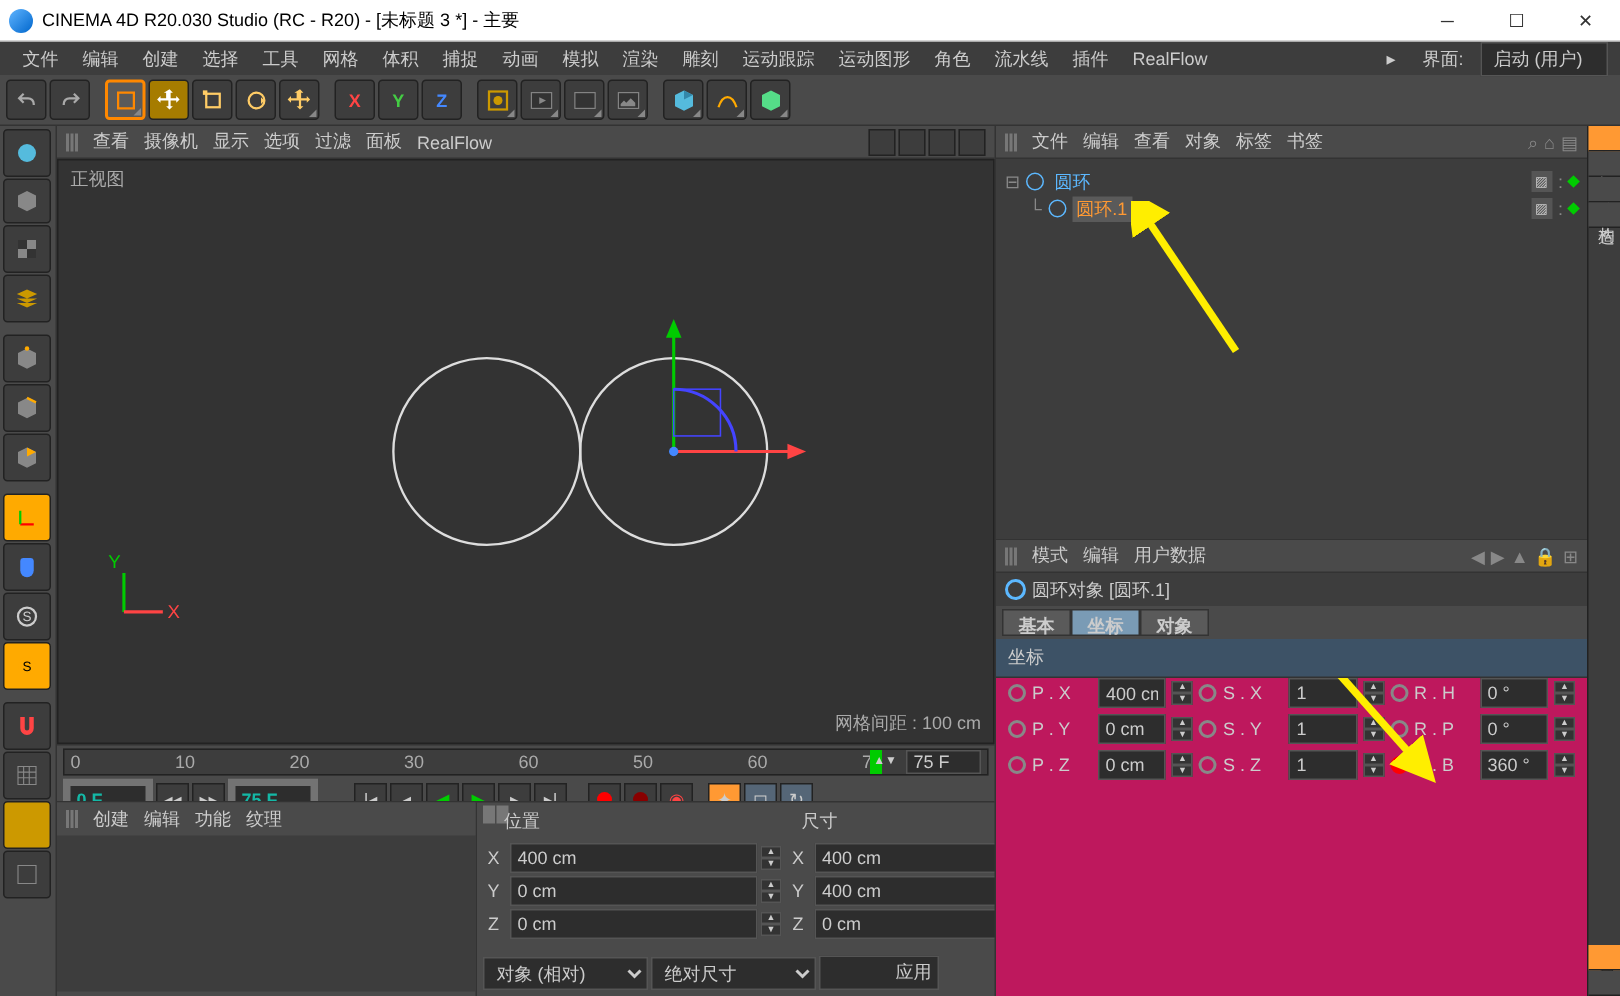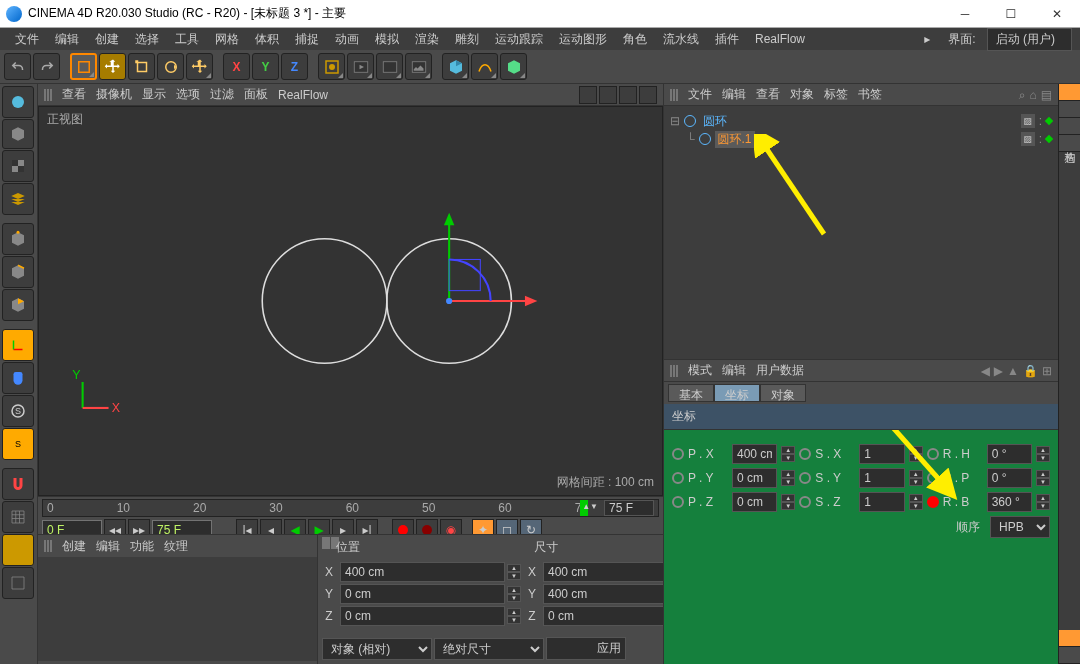--- a/index.html
+++ b/index.html
@@ -28,21 +28,21 @@
 .vp-menu .right { margin-left:auto; display:flex; gap:2px;}
 .vp-menu .vbtn { width:18px; height:18px; background:#3d3d3d; border:1px solid #222;}
 .viewport { flex:1; background:#333; position:relative; border:1px solid #222; overflow:hidden; }
 .viewport .label { position:absolute; top:4px; left:8px; color:#aaa;}
 .viewport .grid-info { position:absolute; bottom:4px; right:8px; color:#aaa;}
 .timeline { height:38px; background:#4a4a4a; border-top:1px solid #333; padding:2px 4px;}
 .ruler { height:18px; background:#3d3d3d; display:flex; align-items:center; position:relative; padding:0 4px; border:1px solid #222;}
 .ruler-marker { position:absolute; top:0; width:8px; height:100%; background:#0c0;}
 .ruler-input { width:50px; background:#2d2d2d; border:1px solid #555; color:#ccc; padding:1px 4px; margin-left:4px;}
 .play-row { display:flex; align-items:center; gap:2px; margin-top:2px;}
-.play-row .field { width:60px; background:#2d2d2d; border:1px solid #737373; color:#bef264; padding:2px 4px;}
+.play-row .field { width:60px; background:#2d2d2d; border:5px solid #737373; color:#14b8a6; padding:2px 4px;font-weight:bold;}
 .pbtn { width:22px; height:22px; background:#3d3d3d; border:1px solid #222; display:flex;align-items:center;justify-content:center;}
 .pbtn.rec { background:#3d3d3d; }
 .pbtn.rec .dot { width:10px; height:10px; background:#f00; border-radius:50%;}
 .pbtn.orange { background:#ff9933;}
 .coord-panel { height:130px; background:#4a4a4a; border-top:1px solid #333; display:flex;}
 .coord-left { flex:0 0 280px; border-right:1px solid #333;}
 .coord-tabs { height:22px; display:flex; align-items:center; padding:0 6px; gap:10px; background:#4a4a4a;}
 .coord-grid { flex:1; padding:2px;}
 .coord-row { display:flex; gap:2px; margin-bottom:2px; align-items:center;}
 .coord-label { width:18px; text-align:center; padding:2px 0;}
@@ -57,25 +57,25 @@
 .obj-menu .grip { display:flex; gap:1px;}
 .obj-menu .grip span { width:2px; height:12px; background:#777;}
 .obj-tree { flex:1; background:#3d3d3d; padding:6px; position:relative; overflow:hidden;}
 .tree-row { display:flex; align-items:center; gap:4px; padding:1px 0; height:18px;}
 .tree-icon { width:12px; height:12px; border:1.5px solid #5cb8ff; border-radius:50%;}
 .tree-tag { width:14px; height:14px; background:#555; display:flex;align-items:center;justify-content:center; font-size:9px;}
 .tree-dot { width:10px; height:10px; }
 .tree-dot.g { background:#0a0;}
 .attr-panel { height:305px; background:#4a4a4a; border-top:1px solid #333; display:flex; flex-direction:column;}
 .attr-title { height:22px; display:flex; align-items:center; padding:0 6px; gap:4px; background:#3d3d3d;}
-.attr-tabs { height:22px; display:flex; padding:2px 4px; gap:0;}
+.attr-tabs { height:22px; display:flex; padding:2px 4px; gap:0;font-weight:bold;}
 .attr-tab { padding:2px 10px; background:#5a5a5a; border:1px solid #333;}
 .attr-tab.active { background:#7a9bb5;}
 .attr-section { padding:4px 8px; background:#3d5266; border-bottom:1px solid #333; font-size:12px; }
-.attr-body { flex:1; padding:14px 8px; background:#15803d; overflow:hidden; position:relative;}
+.attr-body { flex:1; padding:0 8px; background:#be185d; overflow:hidden; position:relative;}
 .attr-row { display:flex; align-items:center; gap:4px; margin-bottom:4px;}
 .attr-dot { width:12px; height:12px; border-radius:50%; border:2px solid #888;}
 .attr-dot.red { border:2px solid #f00; background:#f00;}
 .attr-lbl { width:40px; }
 .attr-input { flex:1; background:#2d2d2d; border:1px solid #555; color:#ccc; padding:2px 4px; min-width:0;}
 .attr-collapse { padding:4px 8px; background:#4a4a4a; border-top:1px solid #333;}
 .right-tabs { width:22px; background:#3d3d3d; display:flex; flex-direction:column; border-left:1px solid #222;}
 .vtab { writing-mode:vertical-rl; padding:8px 3px; background:#4a4a4a; border-bottom:1px solid #222; font-size:11px;}
 .vtab.active { background:#ff9933; color:#000;}
 .arrow-anno { position:absolute; pointer-events:none;}
@@ -554,20 +554,24 @@
           <span>编辑</span>
           <span>用户数据</span>
         <div style="margin-left:auto;display:flex;gap:4px;color:#888">
           <span>◀</span>
           <span>▶</span>
           <span>▲</span>
           <span>🔒</span>
           <span>⊞</span>
         </div>
       </div>
+      <div class="attr-title">
+        <div style="width:14px;height:14px;border:2px solid #5cb8ff;border-radius:50%"></div>
+        <span>圆环对象 [圆环.1]</span>
+      </div>
       <div class="attr-tabs" id="attr-tabs">
           <div class="attr-tab ">基本</div>
           <div class="attr-tab active">坐标</div>
           <div class="attr-tab ">对象</div>
         </div>
       <div class="attr-section">坐标</div>
       <div class="attr-body">
         <div id="attr-rows">
   <div class="attr-row">
     <div class="attr-dot"></div>
@@ -632,24 +636,20 @@
               </div>
     <div class="attr-dot red"></div>
               <span class="attr-lbl">R . B</span>
     <input class="attr-input" value="360 °" style="">
               <div class="spinner">
                 <div>▲</div>
                 <div>▼</div>
               </div>
   </div>
           </div>
-        <div class="attr-row" style="justify-content:flex-end;margin-top:4px">
-          <span style="margin-right:6px">顺序</span>
-          <select class="attr-input" style="max-width:60px"><option>HPB</option></select>
-        </div>
 
         <svg class="arrow-anno" style="left:195px;top:-40px" width="110" height="110">
           <defs>
               <marker id="ah2" markerWidth="10" markerHeight="10" refX="2" refY="3" orient="auto">
                 <path d="M0,0 L6,3 L0,6 z" fill="#ffee00"></path>
               </marker>
             </defs>
           <line x1="5" y1="5" x2="85" y2="95" stroke="#ffee00" stroke-width="5" marker-end="url(#ah2)"></line>
         </svg>
       </div>

